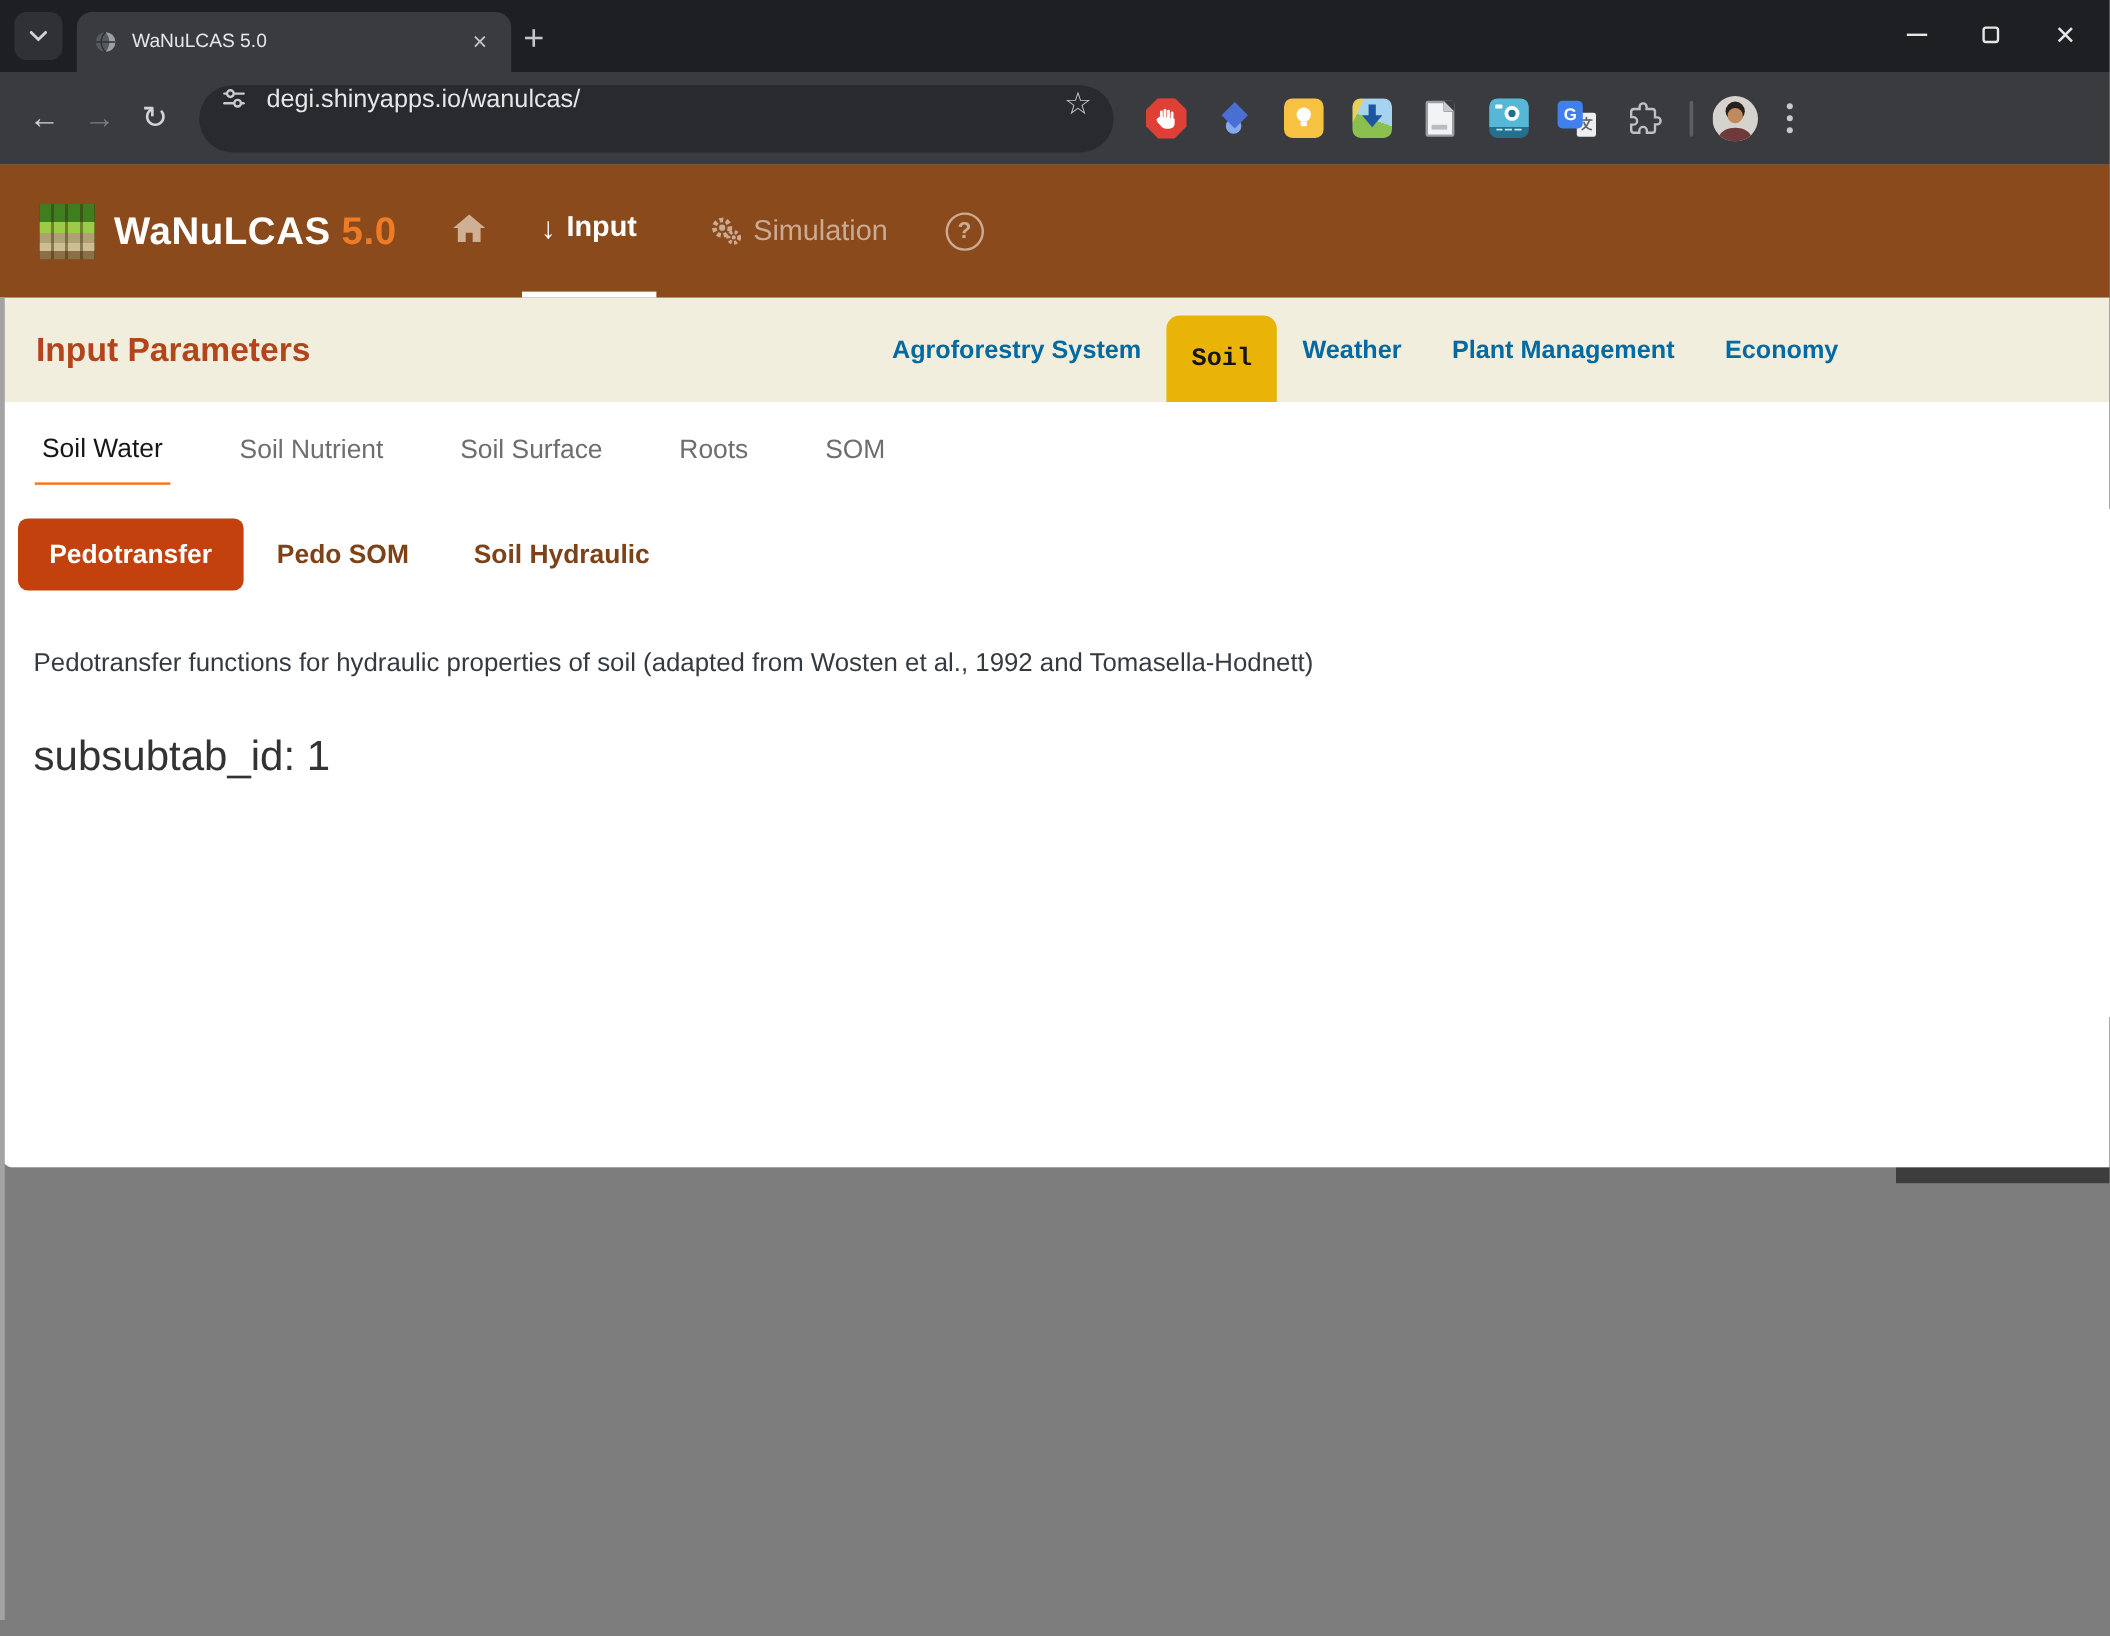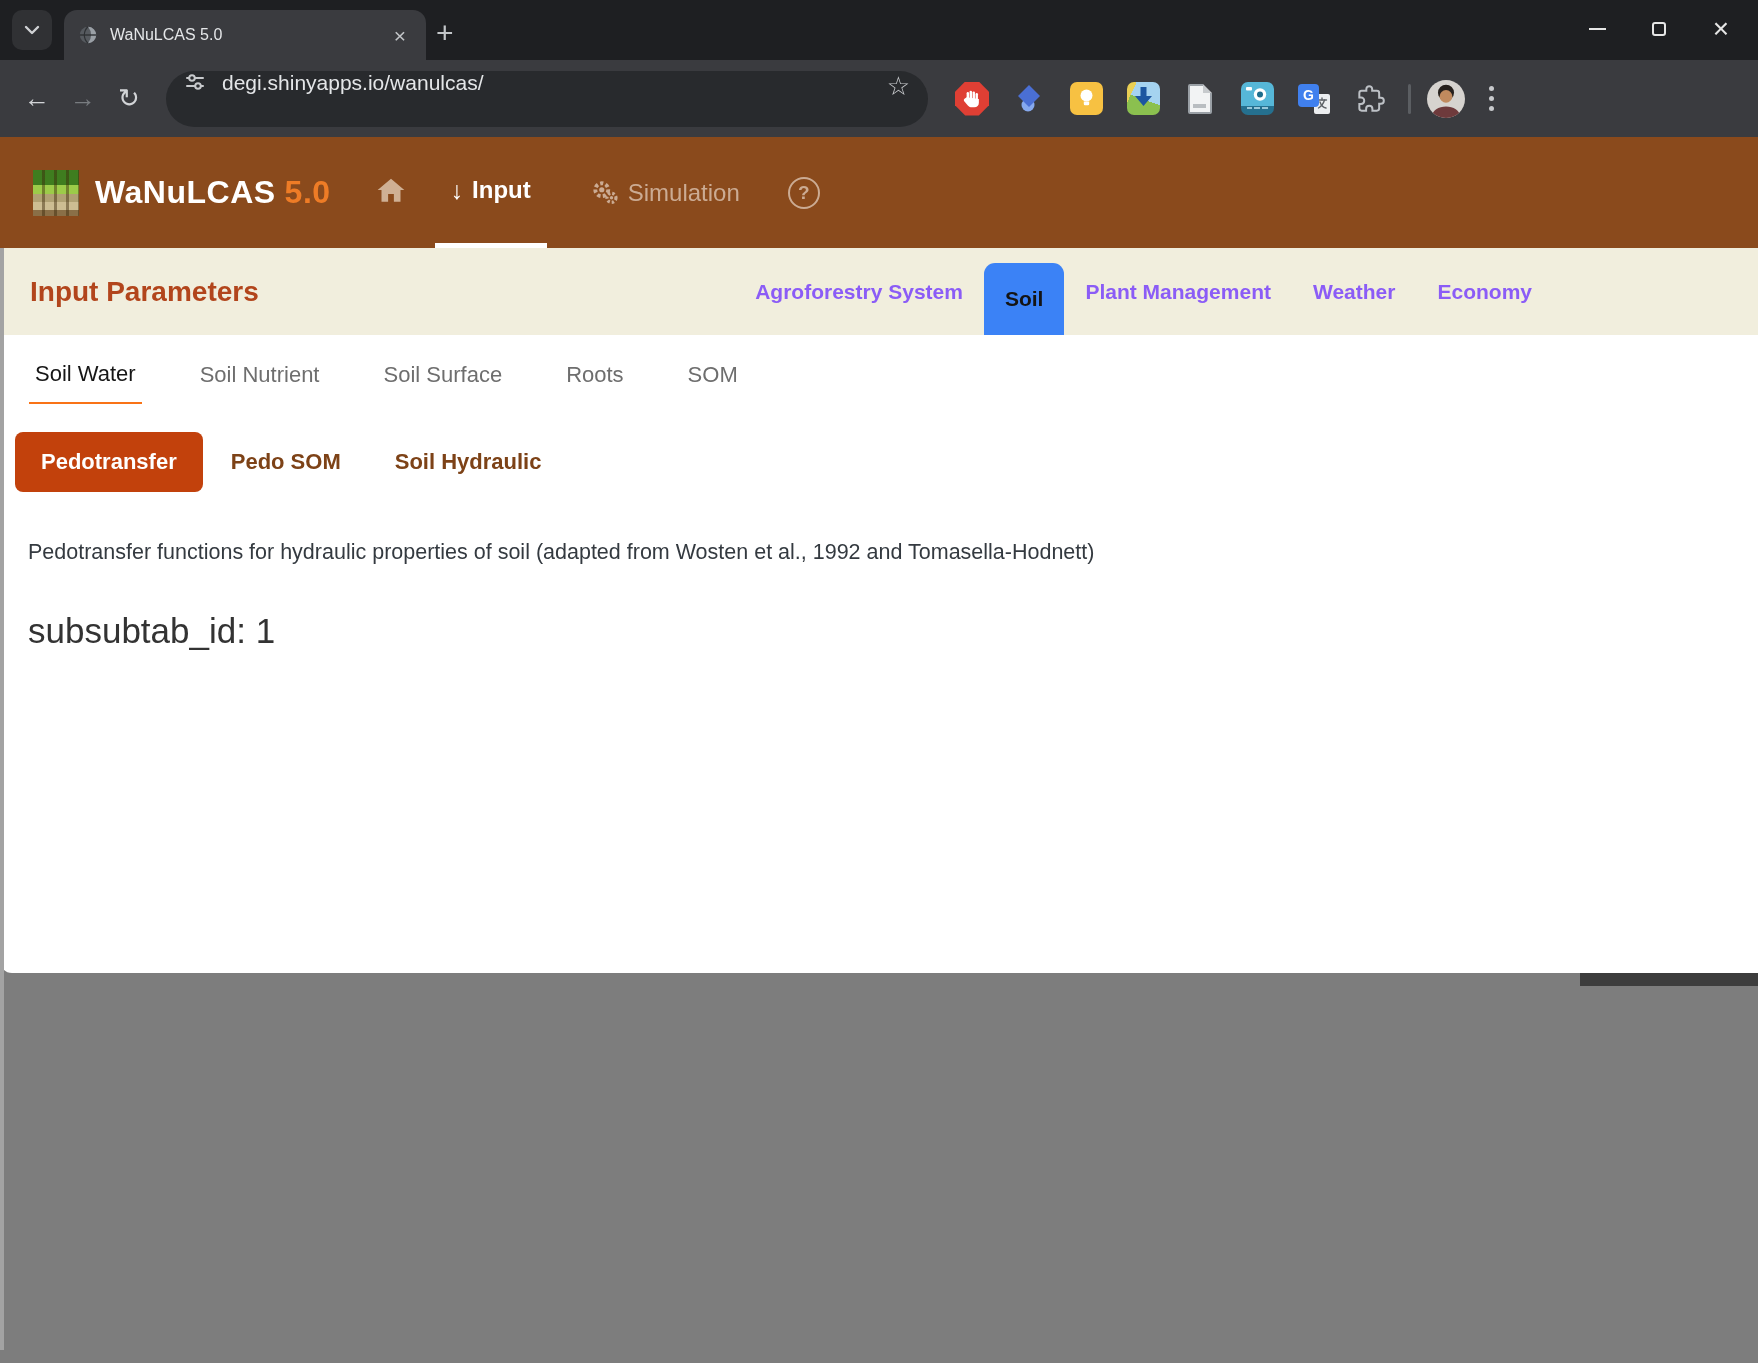--- a/index.html
+++ b/index.html
@@ -55,22 +55,22 @@
   .home-btn { align-self:center; background:none; border:none; margin-left:44px; cursor:pointer; }
   .nav-item { display:flex; align-items:center; gap:9px; padding:0 16px; margin-left:28px; background:none; border:none; cursor:pointer; font-size:24px; color:#cbab93; }
   .nav-item.active { color:#ffffff; font-weight:bold; border-bottom:5px solid #ffffff; }
   .nav-arrow { font-size:25px; font-weight:bold; }
   .help-btn { align-self:center; margin-left:32px; width:32px; height:32px; border-radius:50%; border:2.5px solid #cbab93; background:none; color:#cbab93; font-size:19px; font-weight:bold; cursor:pointer; display:flex; align-items:center; justify-content:center; }
 
   
   .band { height:87px; background:#f1eedd; display:flex; align-items:center; padding-left:30px; flex:0 0 auto; }
   .page-title { font-size:28px; font-weight:bold; color:#b2451c; }
   .band-tabs { margin-left:auto; margin-right:205px; display:flex; align-items:center; height:100%; }
-  .band-tab { padding:0 21px; font-size:21px; font-weight:600; color:#8b5cf6; background:none; border:none; cursor:pointer; height:100%; display:flex; align-items:center; white-space:nowrap; }
-  .band-tab.active { background:#3b82f6; color:#141414; height:72px; align-self:flex-end; border-radius:11px 11px 0 0; }
+  .band-tab { padding:0 21px; font-size:21px; font-weight:600; color:#0369a1; background:none; border:none; cursor:pointer; height:100%; display:flex; align-items:center; white-space:nowrap; }
+  .band-tab.active { background:#eab308; color:#141414; height:72px; align-self:flex-end; border-radius:11px 11px 0 0;font-family:Liberation Mono, monospace; }
 
   
   .content { flex:1 1 auto; background:#ffffff; border-radius:0 0 0 12px; position:relative; }
   .subtabs { display:flex; gap:52px; padding:26px 0 0 29px; }
   .subtab { font-size:22px; color:#6e6e6e; background:none; border:none; cursor:pointer; padding:0 6px 15px 6px; }
   .subtab.active { color:#161616; border-bottom:2px solid #f97316; }
   .pillrow { display:flex; align-items:center; margin:28px 0 0 15px; }
   .pill { font-size:22px; font-weight:bold; color:#7d4217; background:none; border:none; cursor:pointer; padding:17px 26px; }
   .pill.active { background:#c2410c; color:#ffffff; border-radius:8px; }
   .pill + .pill { margin-left:2px; }
@@ -269,22 +269,22 @@
     <button class="help-btn">
       <span>?</span>
     </button>
   </div>
 
   <div class="band">
     <div class="page-title">Input Parameters</div>
     <div class="band-tabs">
       <button class="band-tab">Agroforestry System</button>
       <button class="band-tab active">Soil</button>
+      <button class="band-tab">Weather</button>
       <button class="band-tab">Plant Management</button>
-      <button class="band-tab">Weather</button>
       <button class="band-tab">Economy</button>
     </div>
   </div>
 
   <div class="content">
     <div class="subtabs">
       <button class="subtab active">Soil Water</button>
       <button class="subtab">Soil Nutrient</button>
       <button class="subtab">Soil Surface</button>
       <button class="subtab">Roots</button>

